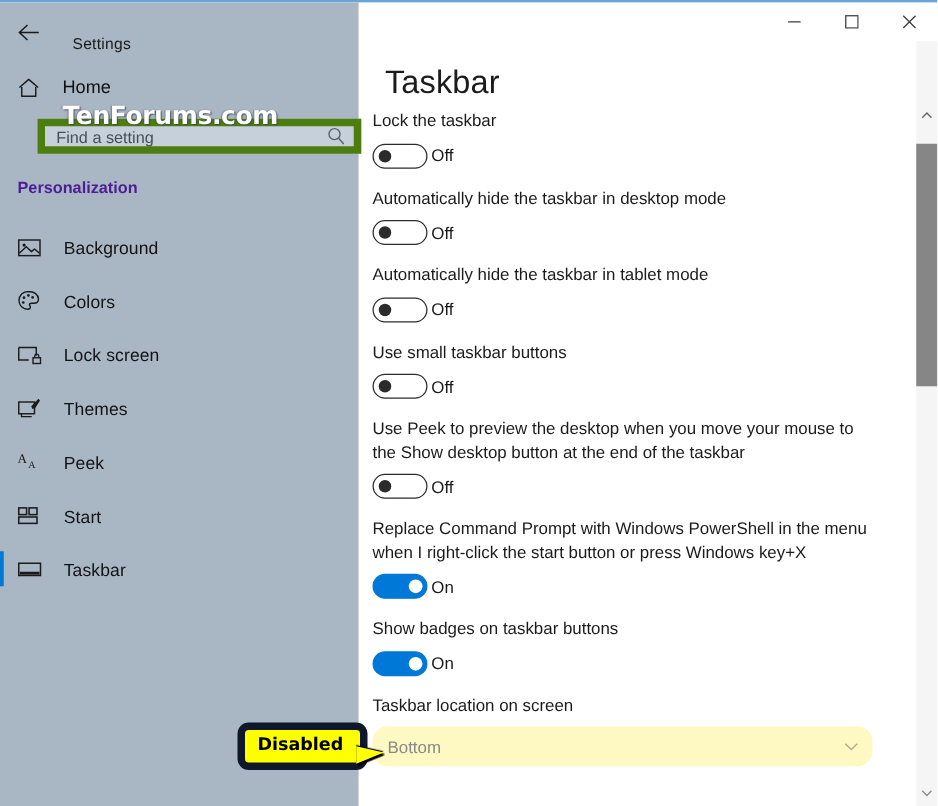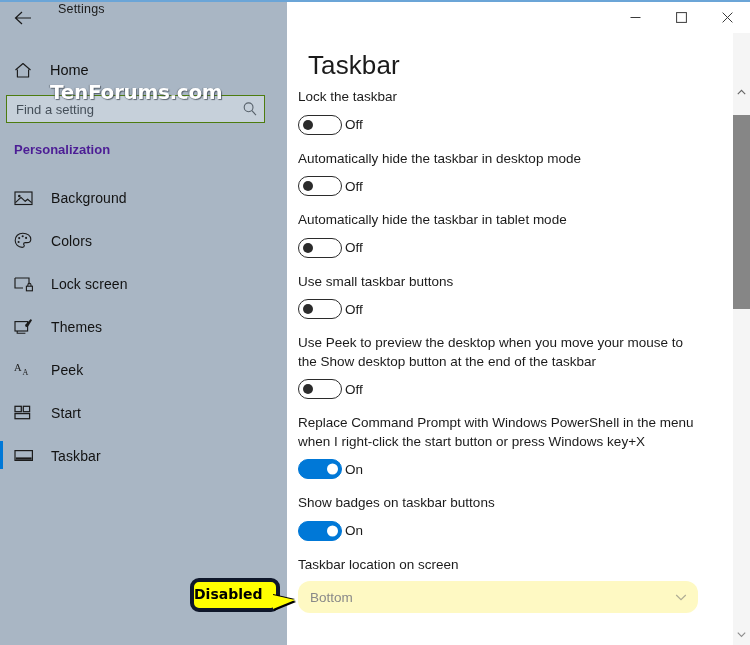--- a/index.html
+++ b/index.html
@@ -28,21 +28,21 @@
     height: 645px;
     background: #a9b6c4;
   }
 
   .titlebar-left {
     position: absolute;
     left: 0; top: 0;
     width: 287px;
     height: 40px;
     display: flex;
-    align-items: flex-start;
+    align-items: flex-end;
   }
 
   .back-btn {
     width: 46px;
     height: 32px;
     display: flex;
     align-items: center;
     justify-content: center;
     cursor: default;
   }
@@ -79,25 +79,25 @@
     font-size: 20px;
     color: #ffffff;
     text-shadow: 1px 1px 1px rgba(60,70,80,.75), -1px 0 1px rgba(60,70,80,.4);
     letter-spacing: -0.3px;
     z-index: 6;
     white-space: nowrap;
   }
 
   .search-box {
     position: absolute;
-    left: 6px; top: 93px;
+    left: 30px; top: 93px;
     width: 259px;
     height: 28px;
     background: #c6d0da;
-    border: 1px solid #4d7c0f;
+    border: 6px solid #4d7c0f;
     display: flex;
     align-items: center;
     padding: 0 6px 0 9px;
     z-index: 2;
   }
   .search-box .ph {
     flex: 1;
     font-size: 13px;
     color: #454f59;
   }
@@ -279,23 +279,23 @@
 
   
   #callout {
     position: absolute;
     left: 190px; top: 576px;
     z-index: 20;
   }
   .callout-body {
     position: relative;
     background: #ffff00;
-    border: 4px solid #0f172a;
+    border: 6px solid #0f172a;
     border-radius: 9px;
-    padding: 4px 13px 5px 0;
+    padding: 4px 13px 5px 10px;
     font-family: "DejaVu Sans", sans-serif;
     font-weight: bold;
     font-size: 14px;
     color: #000000;
     line-height: 17px;
     white-space: nowrap;
   }
   .callout-tail {
     position: absolute;
     left: 100%;

